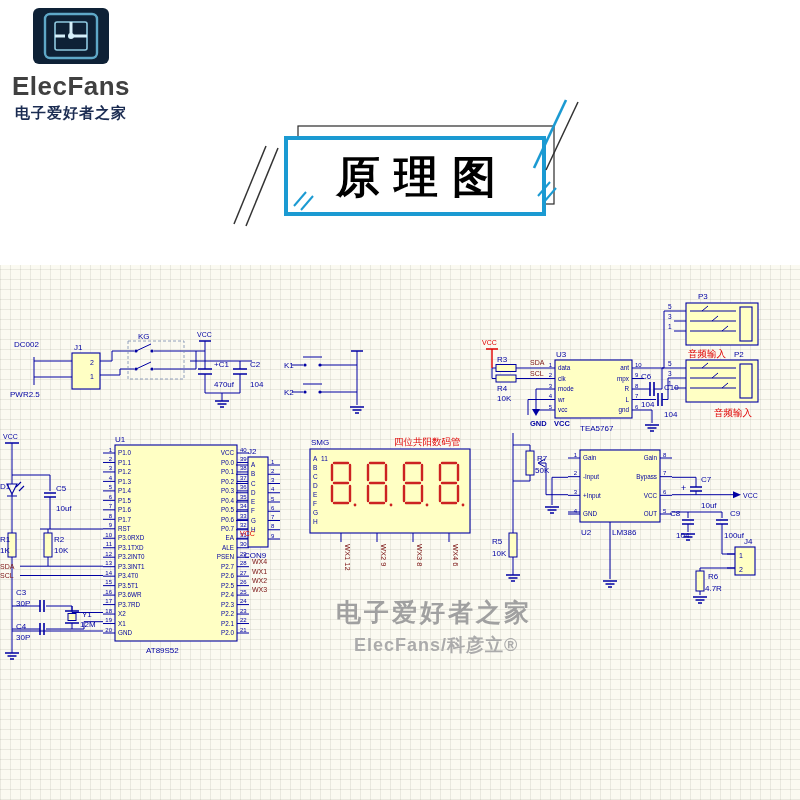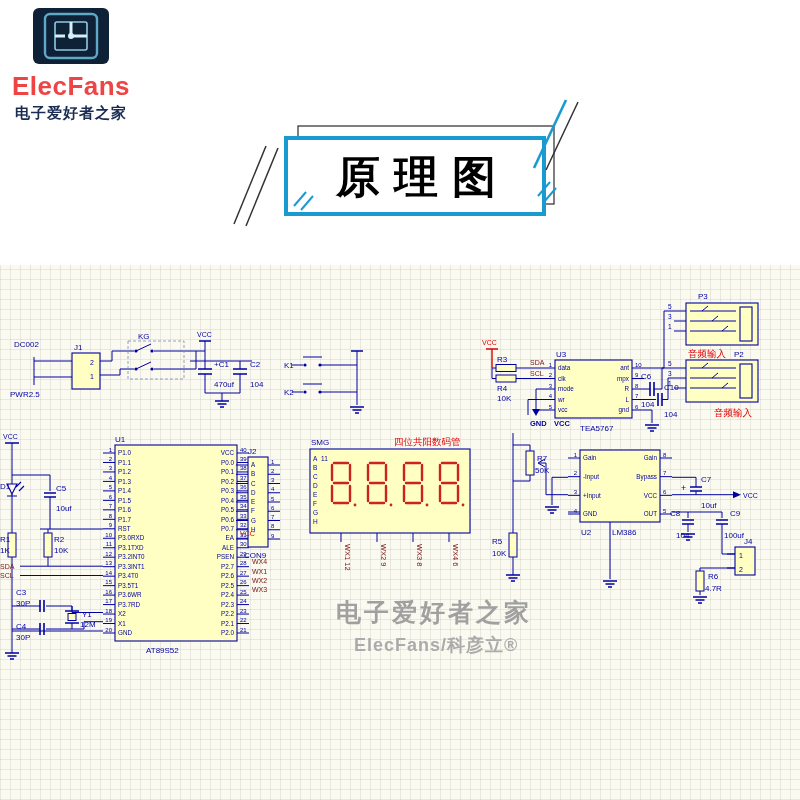--- a/index.html
+++ b/index.html
@@ -1,20 +1,20 @@
 <!DOCTYPE html>
 <html><head>
 <meta charset="utf-8">
 <style>
   html,body{margin:0;padding:0;background:#fff;}
   #page{position:relative;width:800px;height:800px;background:#ffffff;
         font-family:"Liberation Sans",sans-serif;overflow:hidden;}
   
   .logo{position:absolute;left:6px;top:6px;width:130px;text-align:center;}
-  .logo-title{font-weight:bold;font-size:26px;color:#ef4444;letter-spacing:.5px;margin-top:1px;}
+  .logo-title{font-weight:bold;font-size:26px;color:#404040;letter-spacing:.5px;margin-top:1px;}
   .logo-sub{font-weight:bold;font-size:15px;color:#1b2c52;margin-top:2px;letter-spacing:1px;}
   
   .banner{position:absolute;left:228px;top:98px;width:366px;height:142px;}
   .banner svg{position:absolute;left:0;top:0;}
   .banner-title{position:absolute;left:60px;top:42px;width:258px;height:74px;
       display:flex;align-items:center;justify-content:center;
       font-size:44px;font-weight:bold;color:#000;letter-spacing:14px;padding-left:12px;box-sizing:border-box;}
   
   .schematic{position:absolute;left:0;top:265px;width:800px;height:535px;
       background-color:#fbfaf1;

